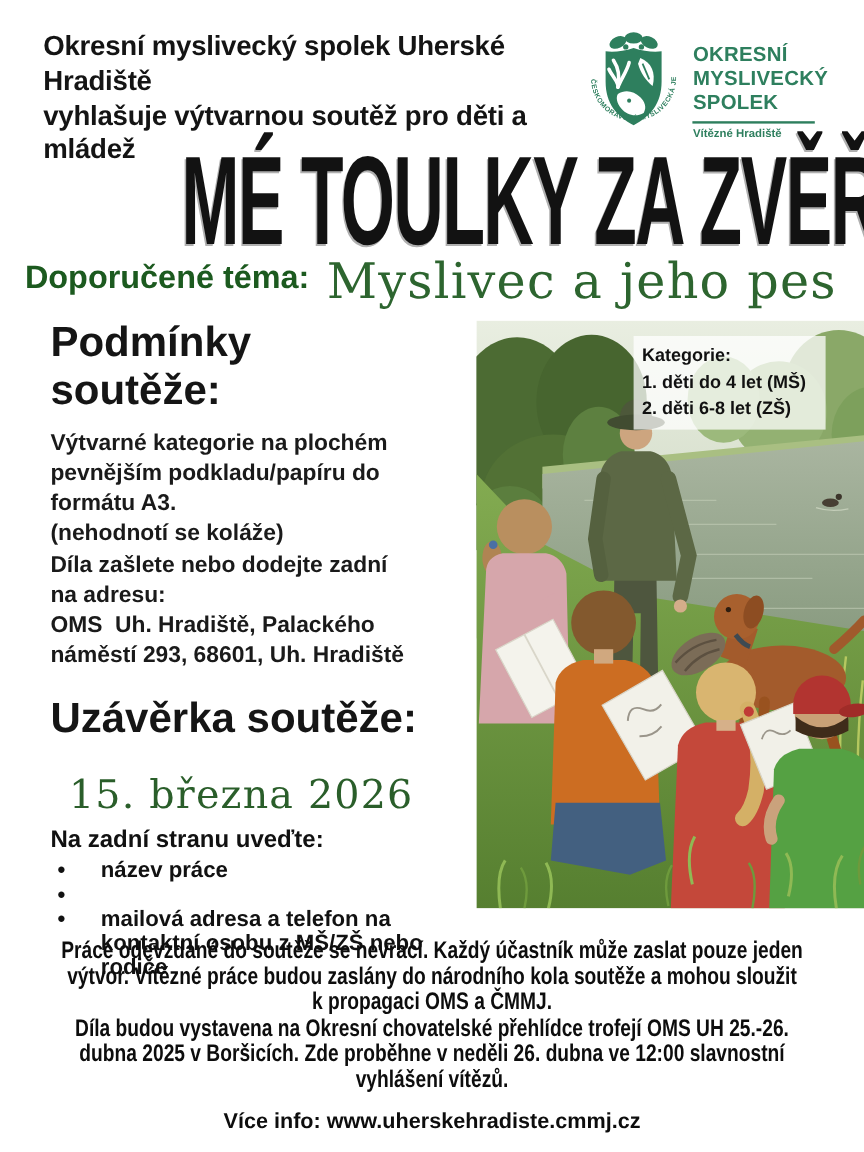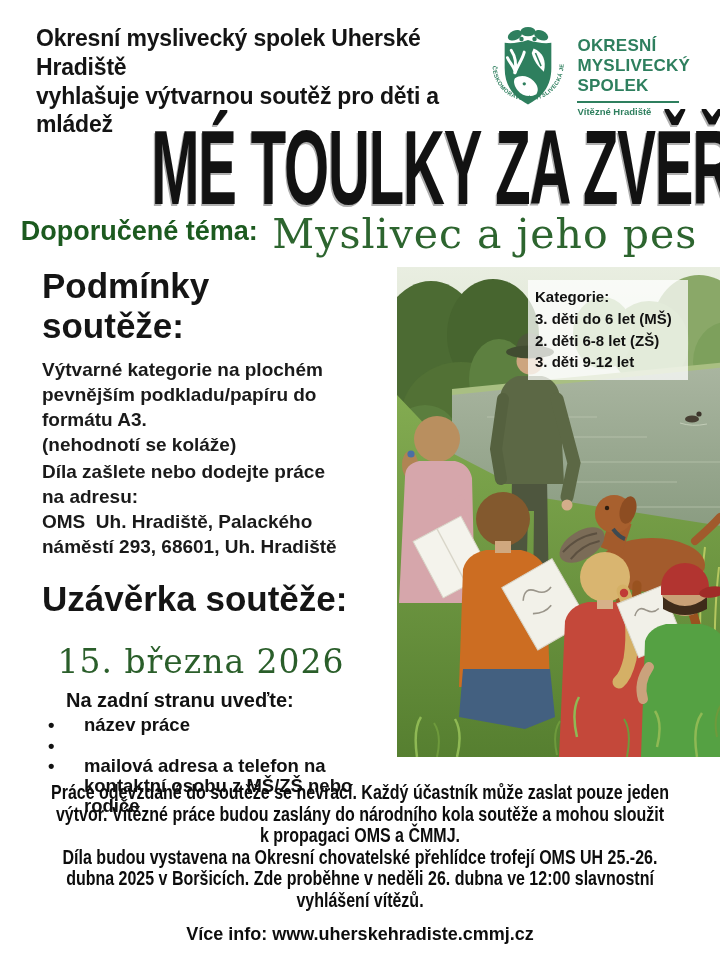--- a/index.html
+++ b/index.html
@@ -25,21 +25,21 @@
   .subtitle .thm{font-family:"DejaVu Serif",serif;font-size:41px;color:#2d652f;letter-spacing:1px;margin-left:10px;}
 
   
   .leftcol{position:absolute;left:42px;top:266px;width:318px;}
   .leftcol h2{font-size:35px;font-weight:700;margin:0;line-height:1.15;color:#151515;}
   .leftcol p{font-size:19px;font-weight:700;line-height:1.32;margin:0;white-space:pre-wrap;color:#1a1a1a;}
   .p1{margin-top:10px!important;}
   .p2{margin-top:2px!important;}
   .h2b{margin-top:20px!important;}
   .date{margin-top:23px;text-align:center;font-family:"DejaVu Serif",serif;font-size:33px;color:#2a5e2a;letter-spacing:1px;}
-  .bs-head{margin-top:8px;font-size:20px;font-weight:700;margin-left:24px;}
+  .bs-head{margin-top:8px;font-size:20px;font-weight:700;}
   .bullets{list-style:none;margin:3px 0 0;padding:0;}
   .bullets li{display:flex;font-size:18.5px;font-weight:700;line-height:1.09;}
   .bullets .dot{width:36px;flex:0 0 36px;padding-left:6px;}
   .bullets .btxt{white-space:pre-wrap;}
 
   
   .photo{position:absolute;left:357px;top:267px;width:331px;height:490px;overflow:hidden;padding-left:40px;}
   .photo svg{display:block;width:331px;height:490px;}
   .catbox{position:absolute;left:171px;top:13px;width:146px;padding:6px 7px 7px;
           background:rgba(255,255,255,0.74);font-size:15px;font-weight:700;line-height:1.45;color:#111;}
@@ -107,21 +107,21 @@
     <span class="lbl">Doporučené téma:</span>
     <span class="thm">Myslivec a jeho pes</span>
   </div>
 
   <div class="leftcol">
     <h2>Podmínky soutěže:</h2>
     <p class="p1">Výtvarné kategorie na plochém
 pevnějším podkladu/papíru do
 formátu A3.
 (nehodnotí se koláže)</p>
-    <p class="p2">Díla zašlete nebo dodejte práce
+    <p class="p2">Díla zašlete nebo dodejte zadní
 na adresu:
 OMS  Uh. Hradiště, Palackého
 náměstí 293, 68601, Uh. Hradiště</p>
     <h2 class="h2b">Uzávěrka soutěže:</h2>
     <div class="date">15. března 2026</div>
     <div class="bs-head">Na zadní stranu uveďte:</div>
     <ul class="bullets">
       <li>
         <span class="dot">•</span>
         <span class="btxt">název práce</span>
@@ -272,23 +272,22 @@
 
       <g stroke="#8fb954" stroke-width="2.5" fill="none">
         <path d="M20,490 q-4,-28 4,-40 M60,490 q6,-24 -2,-38 M180,470 q-6,-26 2,-40 M300,490 q-5,-30 5,-44 M260,480 q6,-24 -2,-36"></path>
       </g>
       <g stroke="#6e9a3c" stroke-width="2" fill="none">
         <path d="M40,490 q5,-22 -3,-34 M160,488 q-5,-22 3,-34 M230,490 q5,-26 -3,-38 M320,470 q-4,-20 4,-32"></path>
       </g>
     </svg>
     <div class="catbox">
       <div>Kategorie:</div>
-      <div>3. děti do 6 let (MŠ)</div>
+      <div>1. děti do 4 let (MŠ)</div>
       <div>2. děti 6-8 let (ZŠ)</div>
-      <div>3. děti 9-12 let</div>
     </div>
   </div>
 
   <div class="footer">
     <div class="fine-wrap">
       <p>Práce odevzdané do soutěže se nevrací. Každý účastník může zaslat pouze jeden
 výtvor. Vítězné práce budou zaslány do národního kola soutěže a mohou sloužit
 k propagaci OMS a ČMMJ.</p>
       <p>Díla budou vystavena na Okresní chovatelské přehlídce trofejí OMS UH 25.-26.
 dubna 2025 v Boršicích. Zde proběhne v neděli 26. dubna ve 12:00 slavnostní

